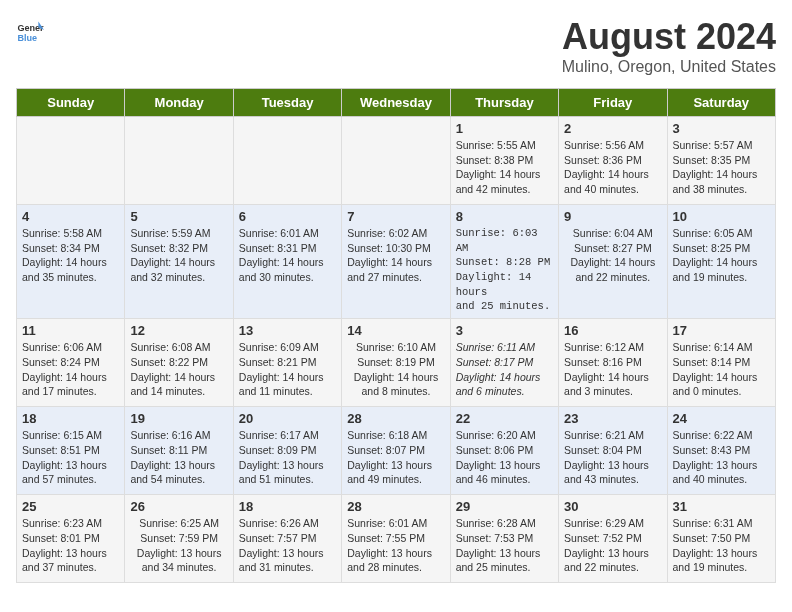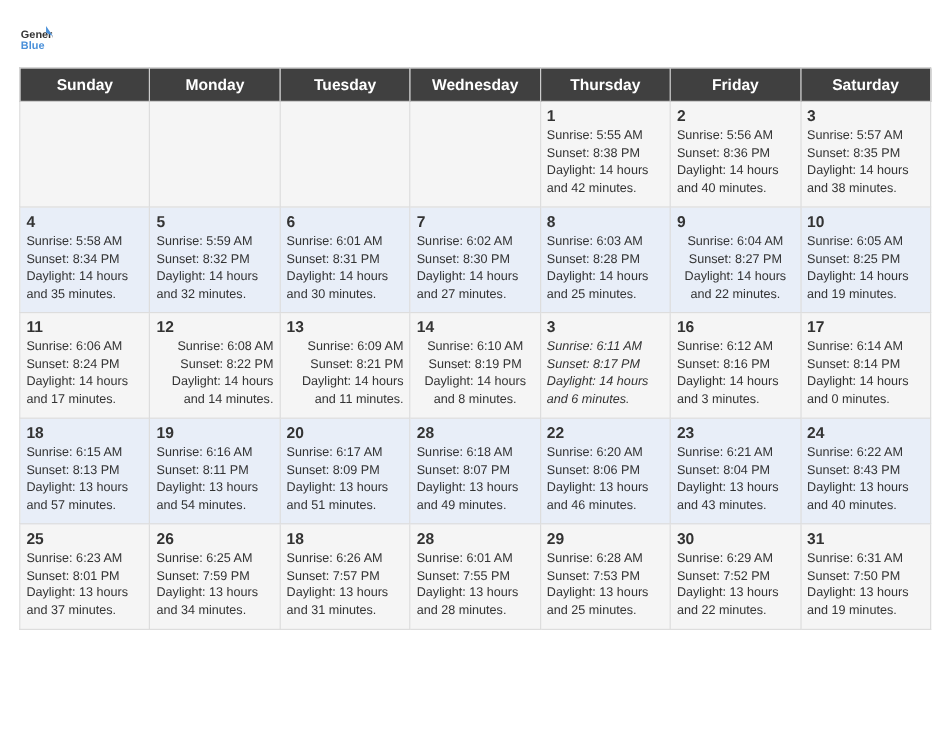--- a/index.html
+++ b/index.html
@@ -36,21 +36,21 @@
     .subtitle {
       font-size: 16px;
       color: #555;
     }
     table {
       width: 100%;
       border-collapse: collapse;
       table-layout: fixed;
     }
     thead tr th {
-      background-color: #404040;
+      background-color: #4d7c0f;
       color: #fff;
       font-size: 13px;
       font-weight: bold;
       padding: 6px 4px;
       text-align: center;
       border: 1px solid #ccc;
     }
     tbody tr td {
       vertical-align: top;
       border: 1px solid #ddd;
@@ -80,20 +80,24 @@
 </head>
 <body>
 
 <div class="header">
   <div class="logo">
     <svg class="logo-icon" viewBox="0 0 40 40" xmlns="http://www.w3.org/2000/svg">
       <text x="2" y="22" font-size="13" font-weight="bold" fill="#333">General</text>
       <text x="2" y="36" font-size="13" font-weight="bold" fill="#4a90d9">Blue</text>
       <polygon points="32,8 40,20 32,16" fill="#4a90d9"></polygon>
     </svg>
+  </div>
+  <div class="title-block">
+    <div class="main-title">August 2024</div>
+    <div class="subtitle">Mulino, Oregon, United States</div>
   </div>
 </div>
 
 <table>
   <thead>
     <tr id="header-row">
     <th>Sunday</th>
         <th>Monday</th>
         <th>Tuesday</th>
         <th>Wednesday</th>
@@ -148,27 +152,27 @@
         <td>
           <span class="day-num">6</span>
           <div class="cell-content" style="white-space: pre-line;">Sunrise: 6:01 AM
 Sunset: 8:31 PM
 Daylight: 14 hours
 and 30 minutes.</div>
         </td>
         <td>
           <span class="day-num">7</span>
           <div class="cell-content" style="white-space: pre-line;">Sunrise: 6:02 AM
-Sunset: 8:30 PM
+Sunset: 10:30 PM
 Daylight: 14 hours
 and 27 minutes.</div>
         </td>
         <td>
           <span class="day-num">8</span>
-          <div class="cell-content" style="white-space: pre-line;">Sunrise: 6:03 AM
+          <div class="cell-content" style="white-space: pre-line; font-family: Liberation Mono, monospace;">Sunrise: 6:03 AM
 Sunset: 8:28 PM
 Daylight: 14 hours
 and 25 minutes.</div>
         </td>
         <td>
           <span class="day-num">9</span>
           <div class="cell-content" style="white-space: pre-line; text-align: center;">Sunrise: 6:04 AM
 Sunset: 8:27 PM
 Daylight: 14 hours
 and 22 minutes.</div>
@@ -184,28 +188,28 @@
       <tr>
         <td>
           <span class="day-num">11</span>
           <div class="cell-content" style="white-space: pre-line;">Sunrise: 6:06 AM
 Sunset: 8:24 PM
 Daylight: 14 hours
 and 17 minutes.</div>
         </td>
         <td>
           <span class="day-num">12</span>
-          <div class="cell-content" style="white-space: pre-line; text-align: right;">Sunrise: 6:08 AM
+          <div class="cell-content" style="white-space: pre-line;">Sunrise: 6:08 AM
 Sunset: 8:22 PM
 Daylight: 14 hours
 and 14 minutes.</div>
         </td>
         <td>
           <span class="day-num">13</span>
-          <div class="cell-content" style="white-space: pre-line; text-align: right;">Sunrise: 6:09 AM
+          <div class="cell-content" style="white-space: pre-line;">Sunrise: 6:09 AM
 Sunset: 8:21 PM
 Daylight: 14 hours
 and 11 minutes.</div>
         </td>
         <td>
           <span class="day-num">14</span>
           <div class="cell-content" style="white-space: pre-line; text-align: center;">Sunrise: 6:10 AM
 Sunset: 8:19 PM
 Daylight: 14 hours
 and 8 minutes.</div>
@@ -229,21 +233,21 @@
           <div class="cell-content" style="white-space: pre-line;">Sunrise: 6:14 AM
 Sunset: 8:14 PM
 Daylight: 14 hours
 and 0 minutes.</div>
         </td>
       </tr>
       <tr>
         <td>
           <span class="day-num">18</span>
           <div class="cell-content" style="white-space: pre-line;">Sunrise: 6:15 AM
-Sunset: 8:13 PM
+Sunset: 8:51 PM
 Daylight: 13 hours
 and 57 minutes.</div>
         </td>
         <td>
           <span class="day-num">19</span>
           <div class="cell-content" style="white-space: pre-line;">Sunrise: 6:16 AM
 Sunset: 8:11 PM
 Daylight: 13 hours
 and 54 minutes.</div>
         </td>
@@ -286,21 +290,21 @@
       <tr>
         <td>
           <span class="day-num">25</span>
           <div class="cell-content" style="white-space: pre-line;">Sunrise: 6:23 AM
 Sunset: 8:01 PM
 Daylight: 13 hours
 and 37 minutes.</div>
         </td>
         <td>
           <span class="day-num">26</span>
-          <div class="cell-content" style="white-space: pre-line;">Sunrise: 6:25 AM
+          <div class="cell-content" style="white-space: pre-line; text-align: center;">Sunrise: 6:25 AM
 Sunset: 7:59 PM
 Daylight: 13 hours
 and 34 minutes.</div>
         </td>
         <td>
           <span class="day-num">18</span>
           <div class="cell-content" style="white-space: pre-line;">Sunrise: 6:26 AM
 Sunset: 7:57 PM
 Daylight: 13 hours
 and 31 minutes.</div>

